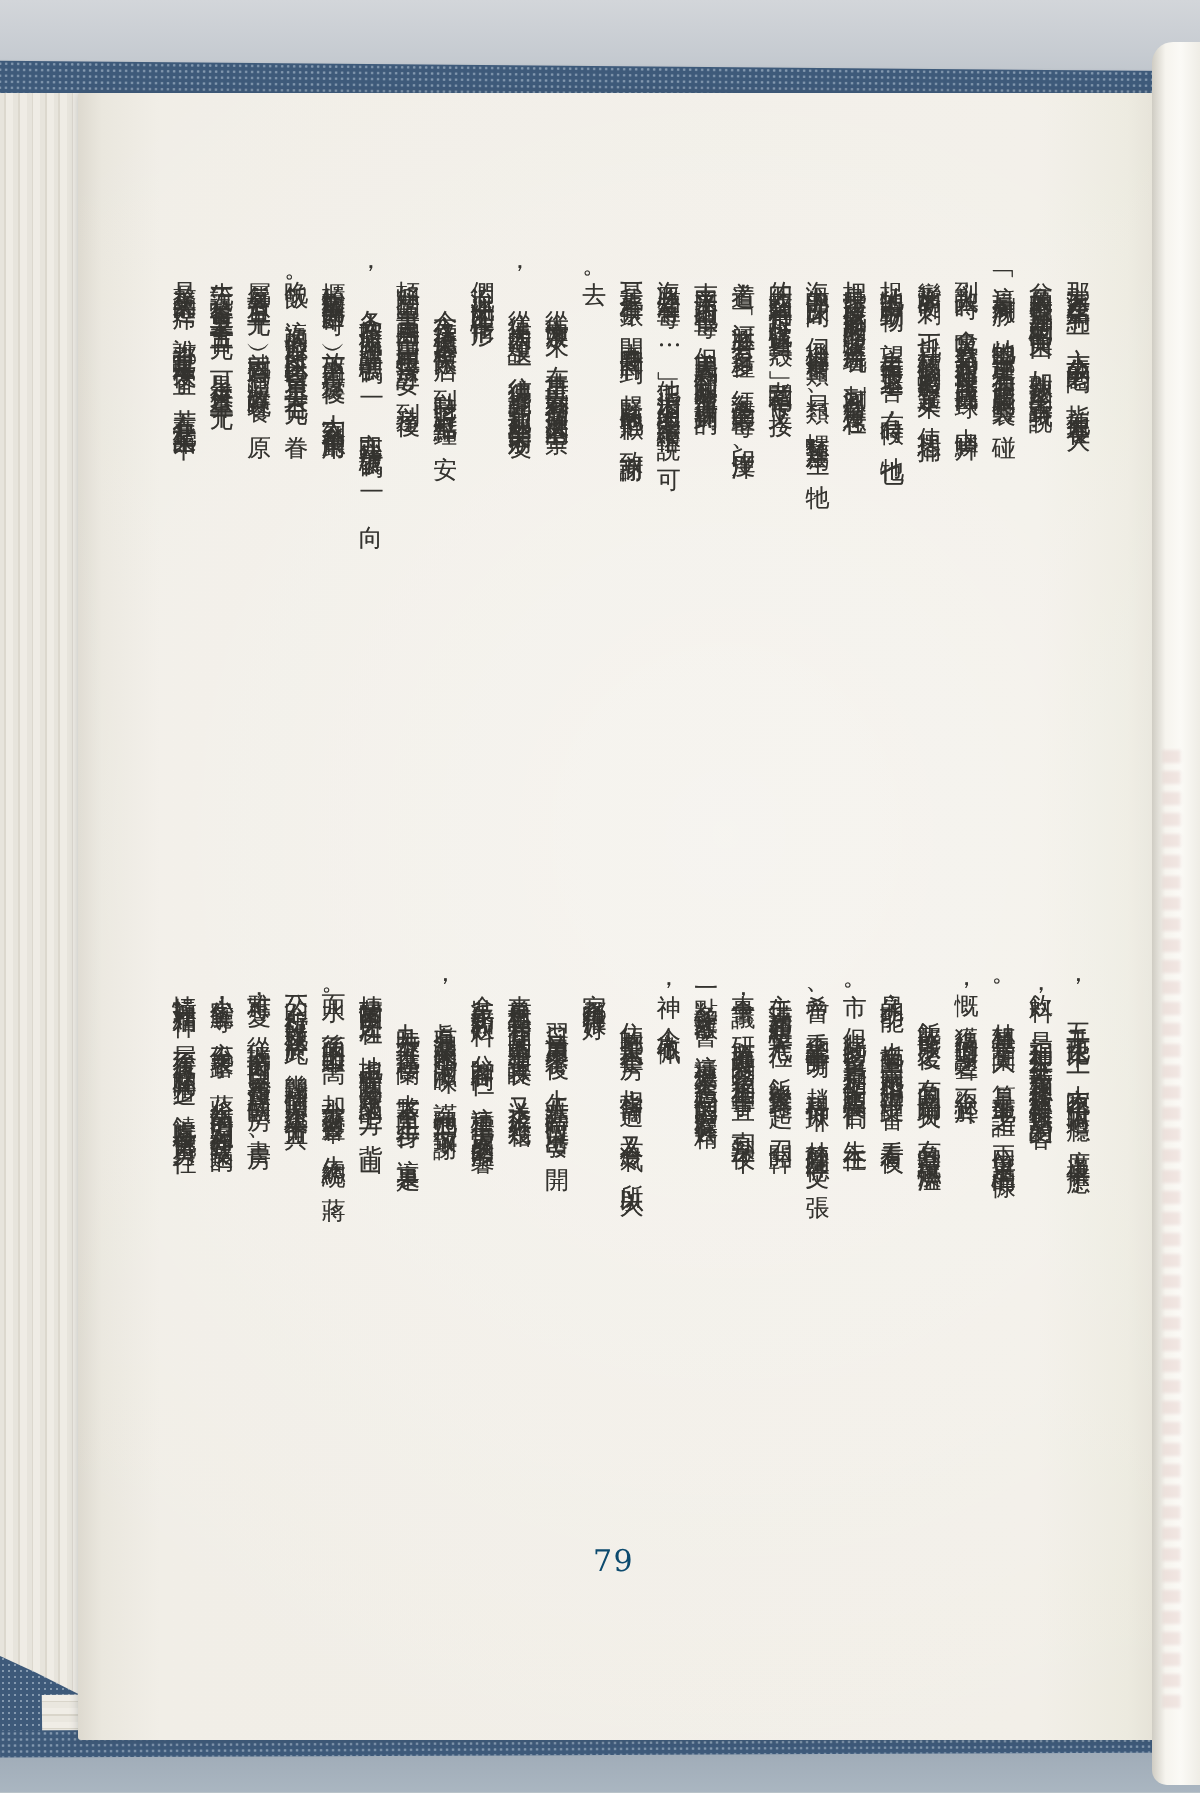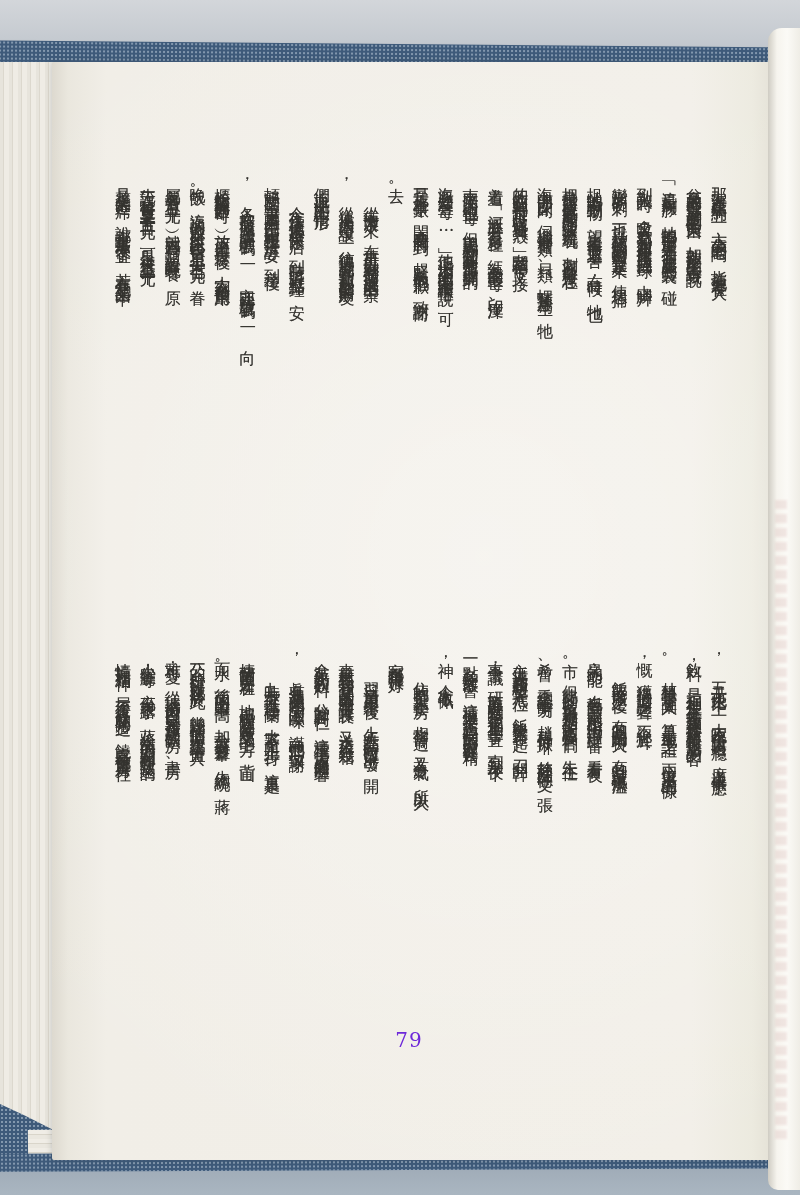--- a/index.html
+++ b/index.html
@@ -45,21 +45,21 @@
     filter:blur(1px);}
   
   .band{position:absolute;left:63px;right:45px;display:flex;flex-direction:row-reverse;
     justify-content:space-between;}
   .band-top{top:113px;height:472px;}
   .band-bottom{top:588px;height:466px;}
   .col{writing-mode:vertical-rl;text-orientation:upright;height:100%;
     font-size:16px;letter-spacing:3.1px;line-height:1;color:#34332f;
     text-shadow:0 0 .4px rgba(52,51,47,.55);white-space:nowrap;}
   .folio{position:absolute;left:63px;right:45px;top:1028px;text-align:center;
-    font-size:20px;color:#6d28d9;letter-spacing:1px;
+    font-size:20px;color:#0c4a6e;letter-spacing:1px;
     font-family:"DejaVu Serif","Liberation Serif",serif;}
 </style>
 </head>
 <body>
 
 <div id="scene">
   <div class="surface-top"></div>
   <div class="surface-bottom"></div>
 
   <div class="cover cover-top"></div>

